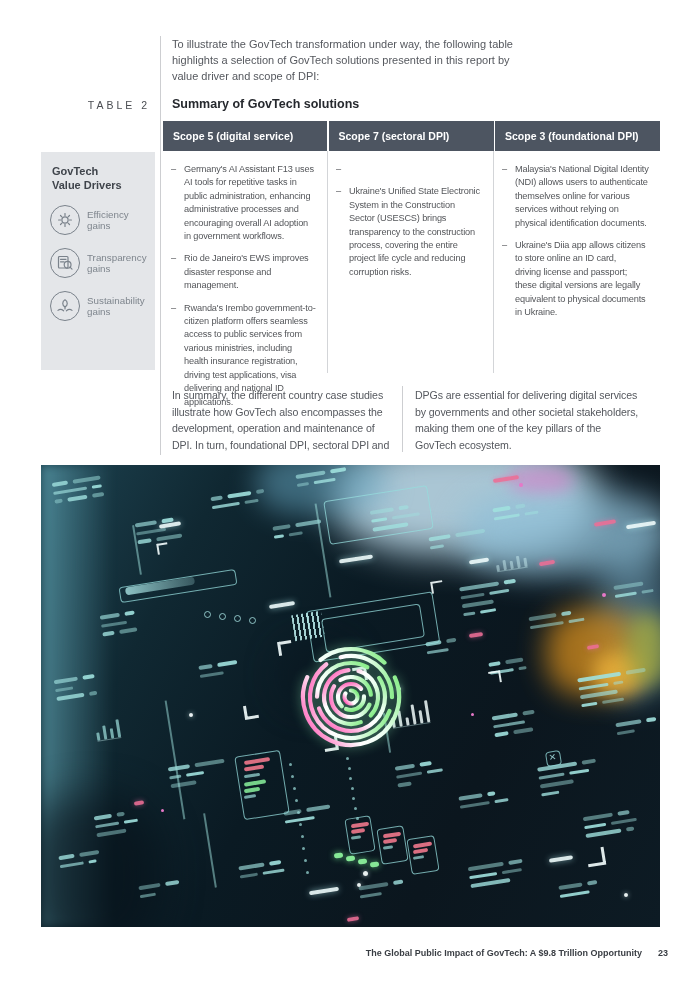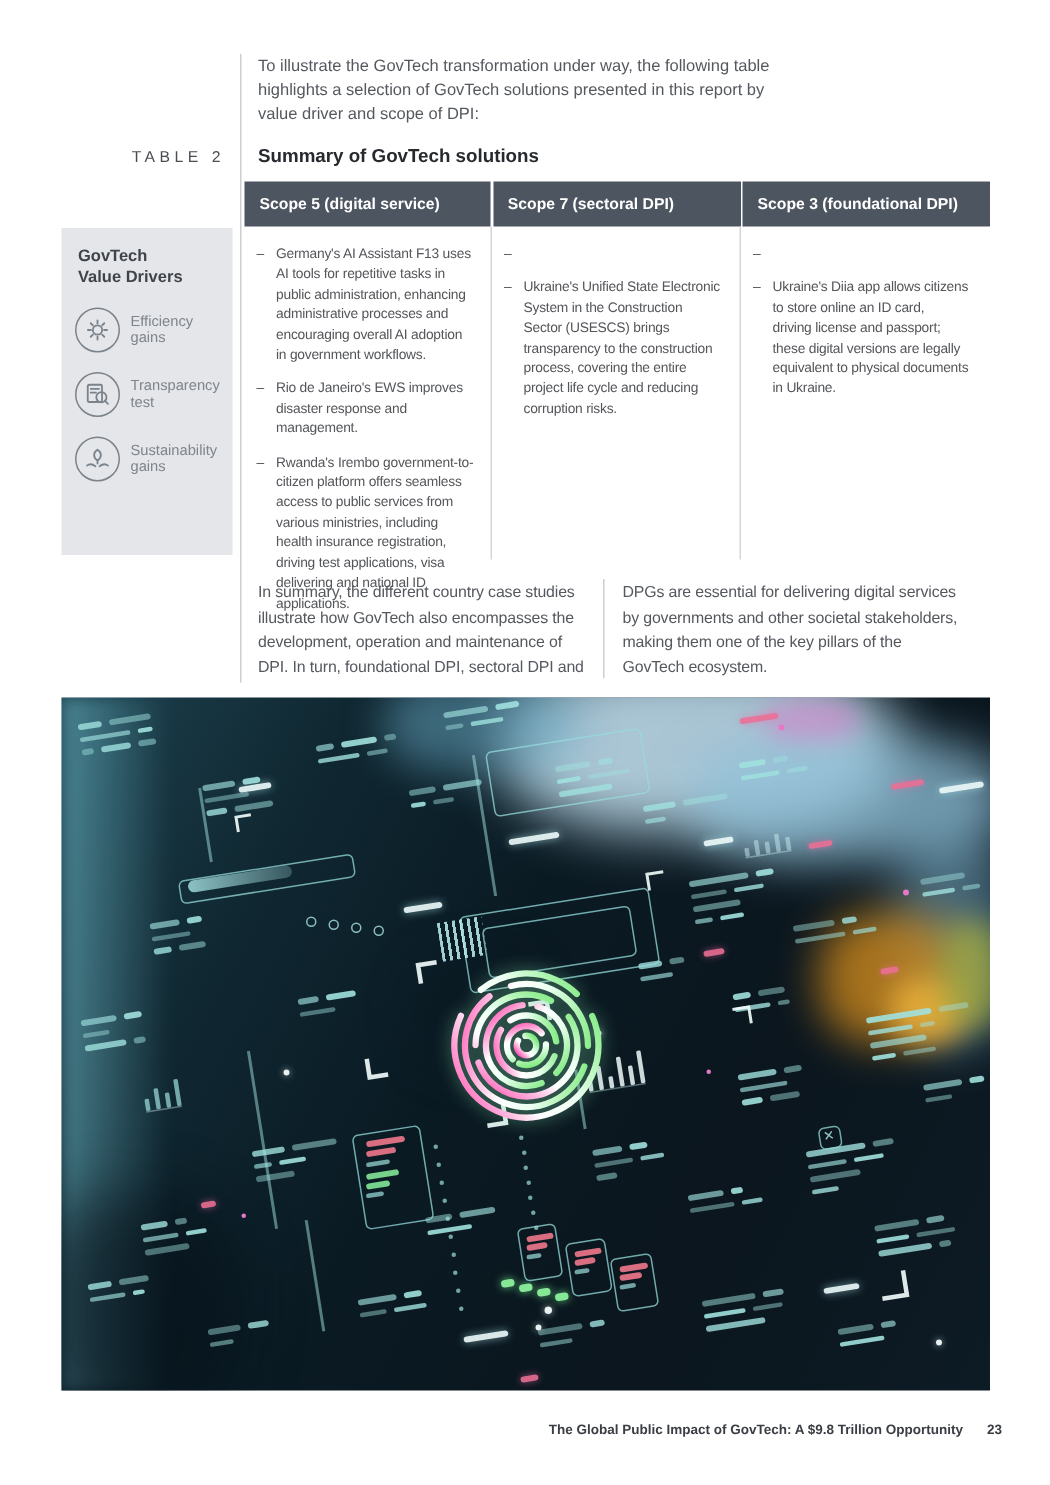--- a/index.html
+++ b/index.html
@@ -119,21 +119,21 @@
     <div class="driver">
       <span class="circ">
         <svg width="18" height="18" viewBox="0 0 18 18">
           <rect x="2.5" y="2.5" width="9.5" height="11.5" rx="1"></rect>
           <line x1="4.5" y1="5.3" x2="10" y2="5.3"></line>
             <line x1="4.5" y1="7.8" x2="8" y2="7.8"></line>
           <circle cx="11.6" cy="10.8" r="3.4"></circle>
             <line x1="14" y1="13.2" x2="16" y2="15.2"></line>
         </svg>
       </span>
-      <span class="dlabel">Transparency test</span>
+      <span class="dlabel">Transparency gains</span>
     </div>
     <div class="driver">
       <span class="circ">
         <svg width="18" height="18" viewBox="0 0 18 18">
           <path d="M9 2.8 C12 4.4 12 8.4 9 9.9 C6 8.4 6 4.4 9 2.8 Z"></path>
           <line x1="9" y1="9.9" x2="9" y2="12"></line>
           <path d="M2 13.4 C4 11.8 6.2 12.7 7.6 13.8"></path>
           <path d="M16 13.4 C14 11.8 11.8 12.7 10.4 13.8"></path>
         </svg>
       </span>
@@ -180,20 +180,25 @@
 Sector (USESCS) brings
 transparency to the construction
 process, covering the entire
 project life cycle and reducing
 corruption risks.</span>
       </div>
   </div>
   <div class="tcol" id="tcol-2">
     <div class="titem">
         <span class="dash"></span>
+        <span class="txt">Malaysia's National Digital Identity
+(NDI) allows users to authenticate
+themselves online for various
+services without relying on
+physical identification documents.</span>
       </div>
     <div class="titem">
         <span class="dash"></span>
         <span class="txt">Ukraine's Diia app allows citizens
 to store online an ID card,
 driving license and passport;
 these digital versions are legally
 equivalent to physical documents
 in Ukraine.</span>
       </div>

